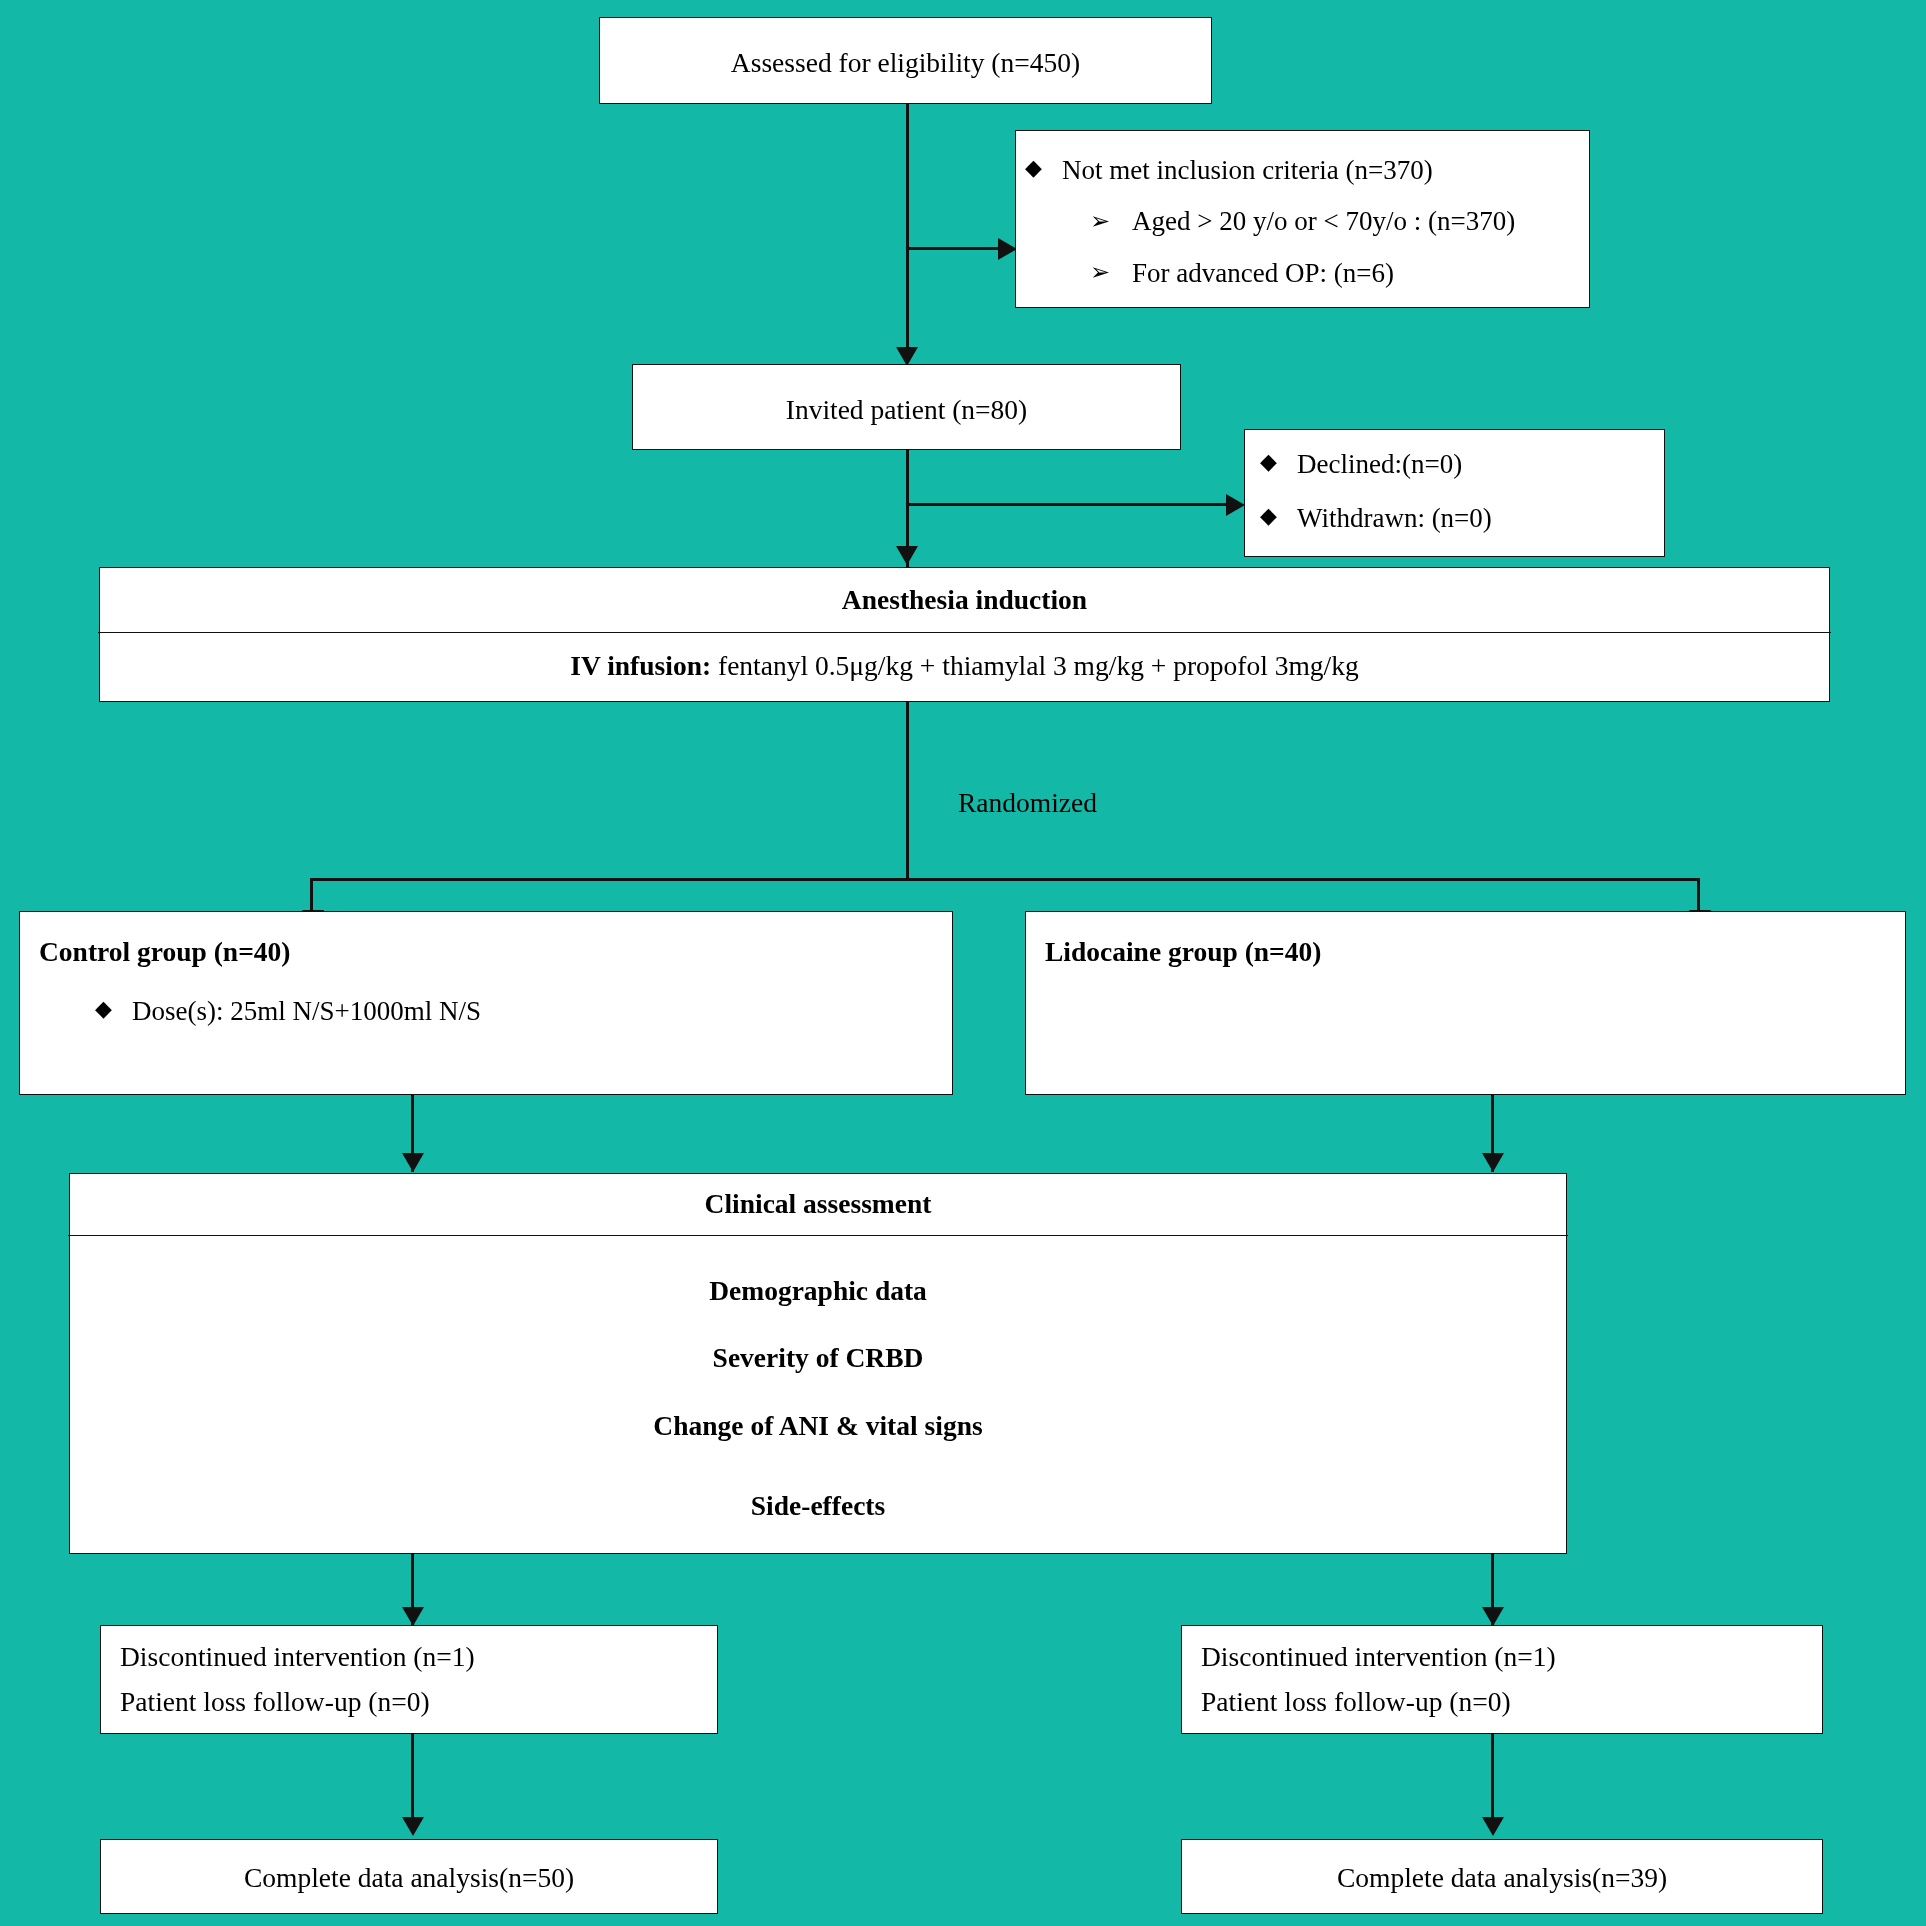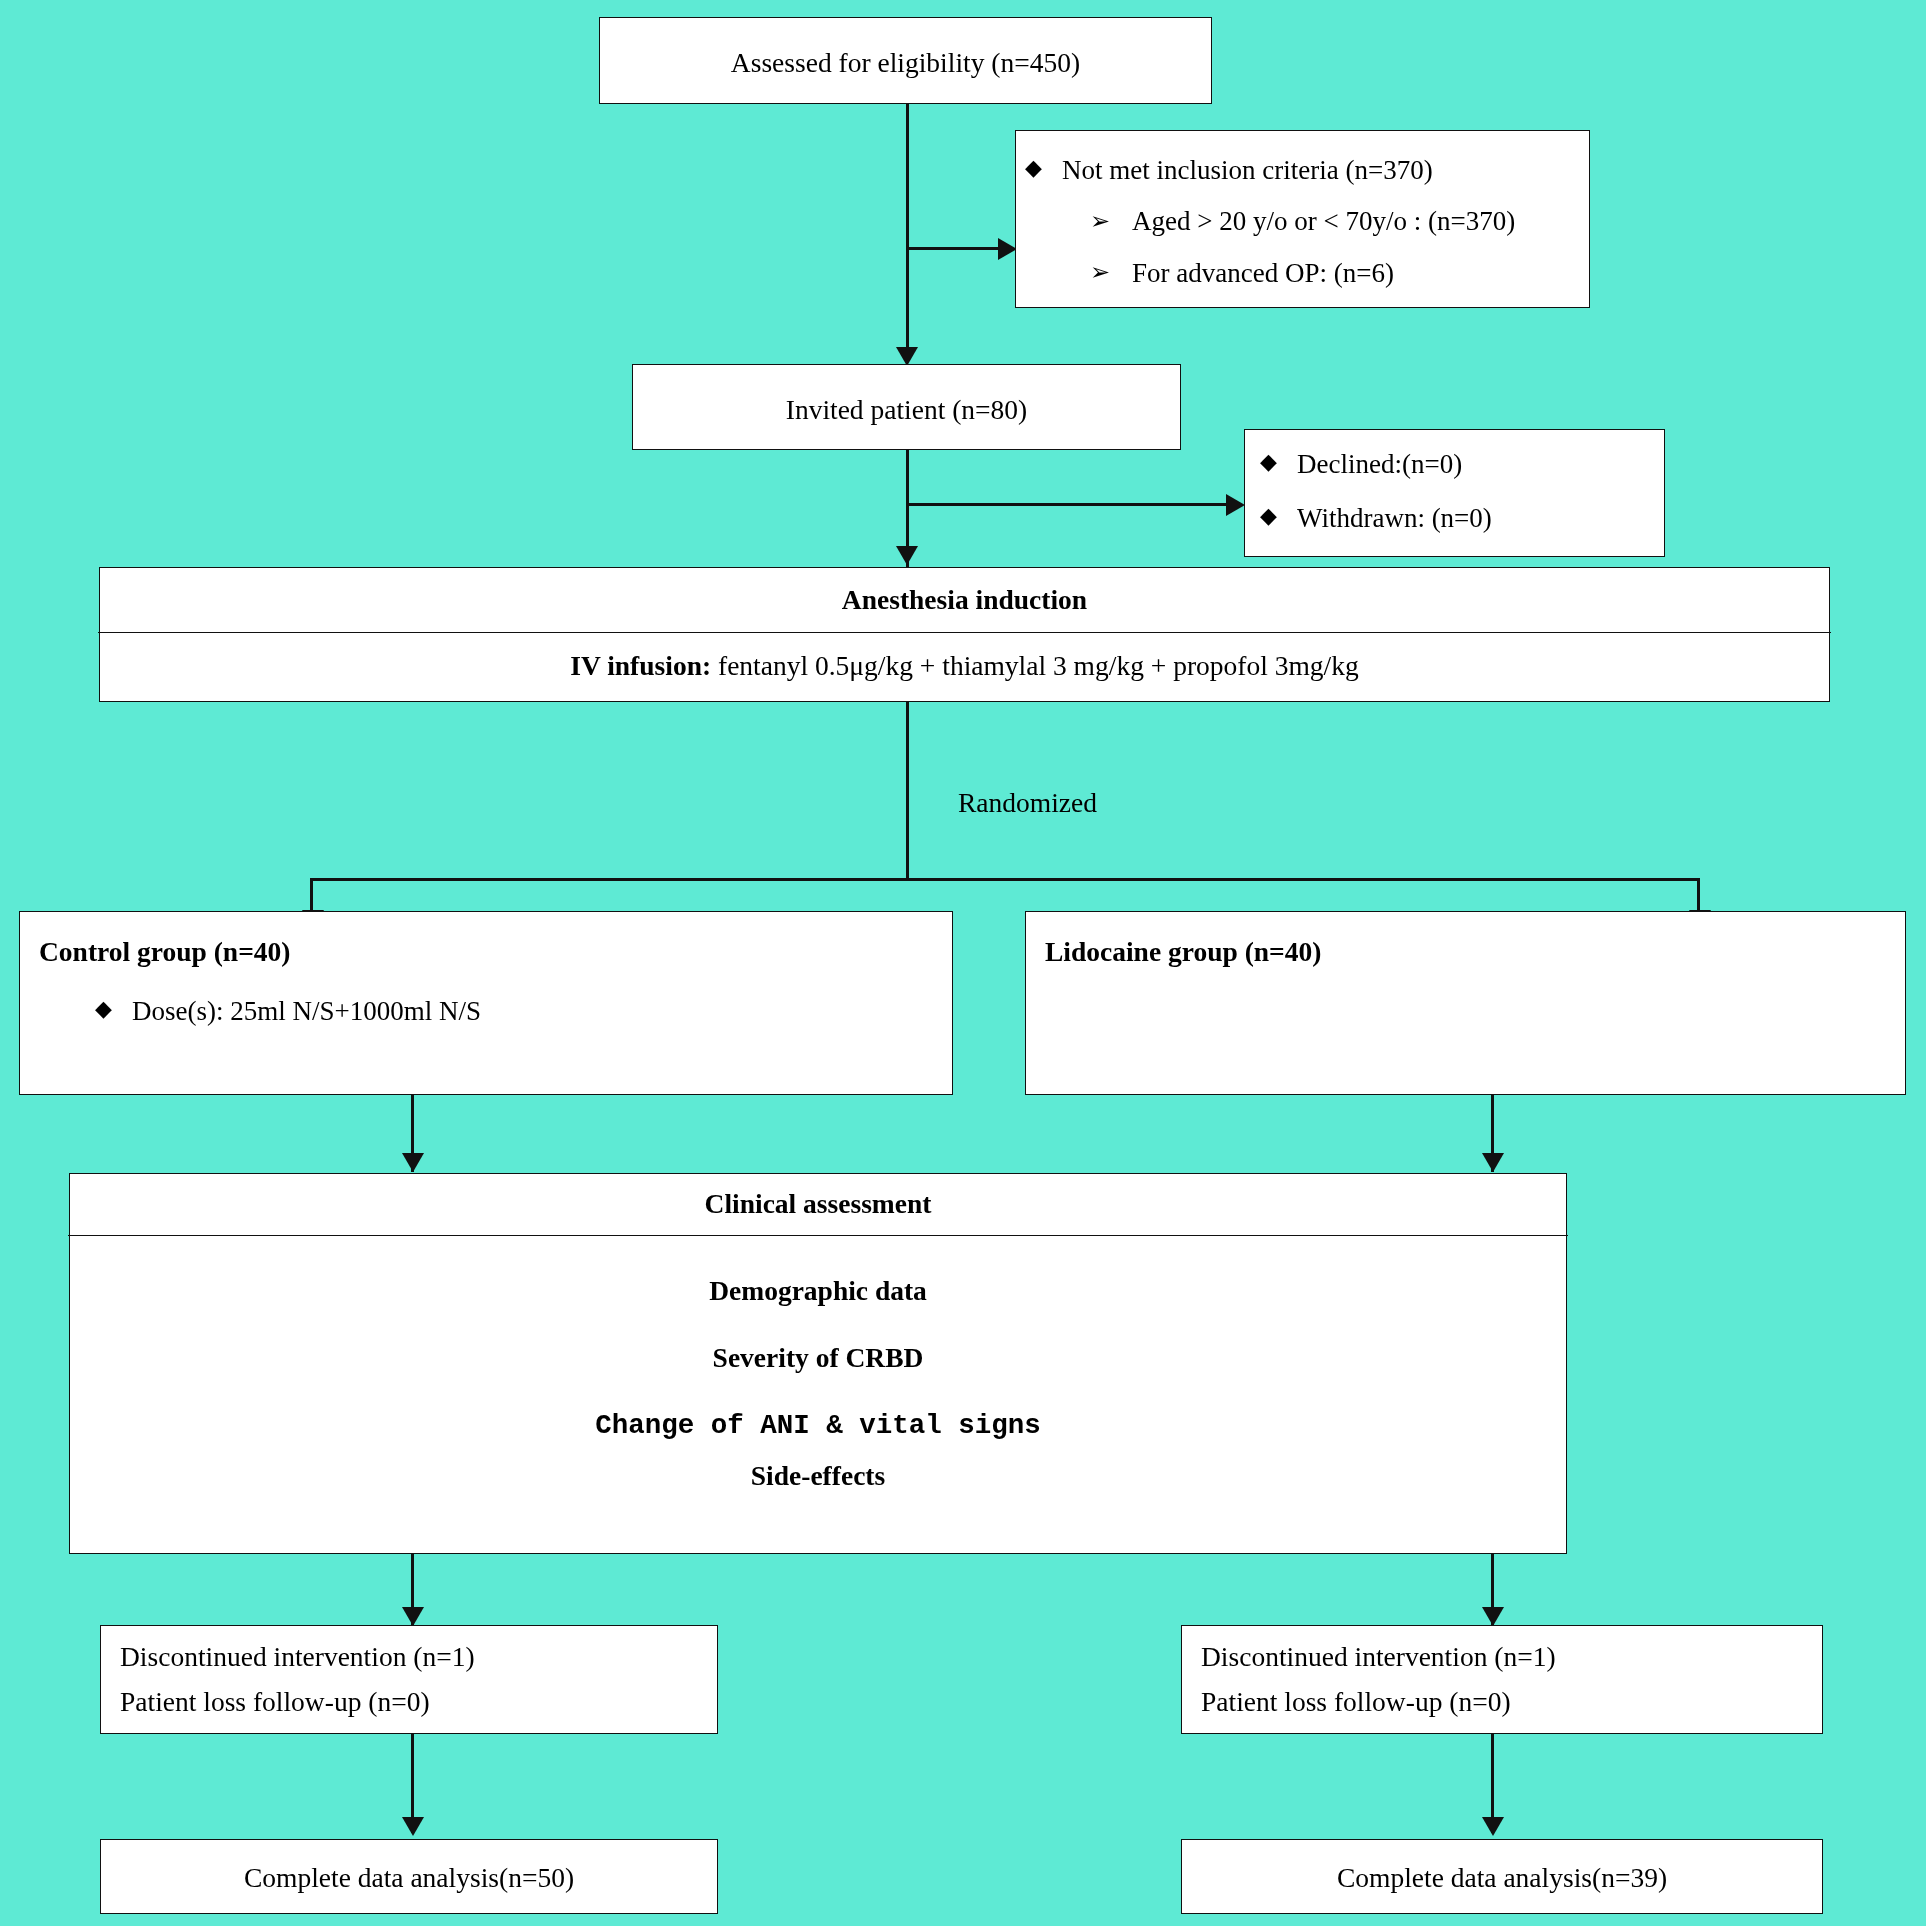--- a/index.html
+++ b/index.html
@@ -8,21 +8,21 @@
     background: #ffffff;
   }
   body {
     font-family: "Liberation Serif", "DejaVu Serif", serif;
     color: #000000;
   }
   #canvas {
     position: relative;
     width: 1926px;
     height: 1926px;
-    background: #5eead4;
+    background: #14b8a6;
     overflow: hidden;
   }
 
   
   .box {
     position: absolute;
     box-sizing: border-box;
     border: 1.9px solid #111111;
     background: #ffffff;
   }
@@ -192,21 +192,21 @@
 
   <div class="box" style="left:69px; top:1173px; width:1498px; height:381px;">
     <div class="cell" style="left:0; top:0; width:100%; height:61px;">
       <span class="txt txt-b">Clinical assessment</span>
     </div>
     <div class="divider-top" style="position:absolute; left:-1.9px; top:61px; width:calc(100% + 3.8px); height:316px;
                 display:flex; flex-direction:column; align-items:center; justify-content:flex-start;
                 box-sizing:border-box; padding-top:38px;">
       <div class="txt txt-b" style="margin-bottom:33px;">Demographic data</div>
       <div class="txt txt-b" style="margin-bottom:33px;">Severity of CRBD</div>
-      <div class="txt txt-b" style="margin-bottom:16px;font-family:Liberation Mono, monospace;">Change of ANI &amp; vital signs</div>
+      <div class="txt txt-b" style="margin-bottom:46px;">Change of ANI &amp; vital signs</div>
       <div class="txt txt-b">Side-effects</div>
     </div>
   </div>
 
   <div class="vline" style="left:411px; top:1553px; width:2.6px; height:73px;"></div>
   <div class="arrow-down" style="left:402px; top:1607px;"></div>
   <div class="vline" style="left:1491px; top:1553px; width:2.6px; height:73px;"></div>
   <div class="arrow-down" style="left:1482px; top:1607px;"></div>
 
   <div class="box" style="left:100px; top:1625px; width:618px; height:109px;">

